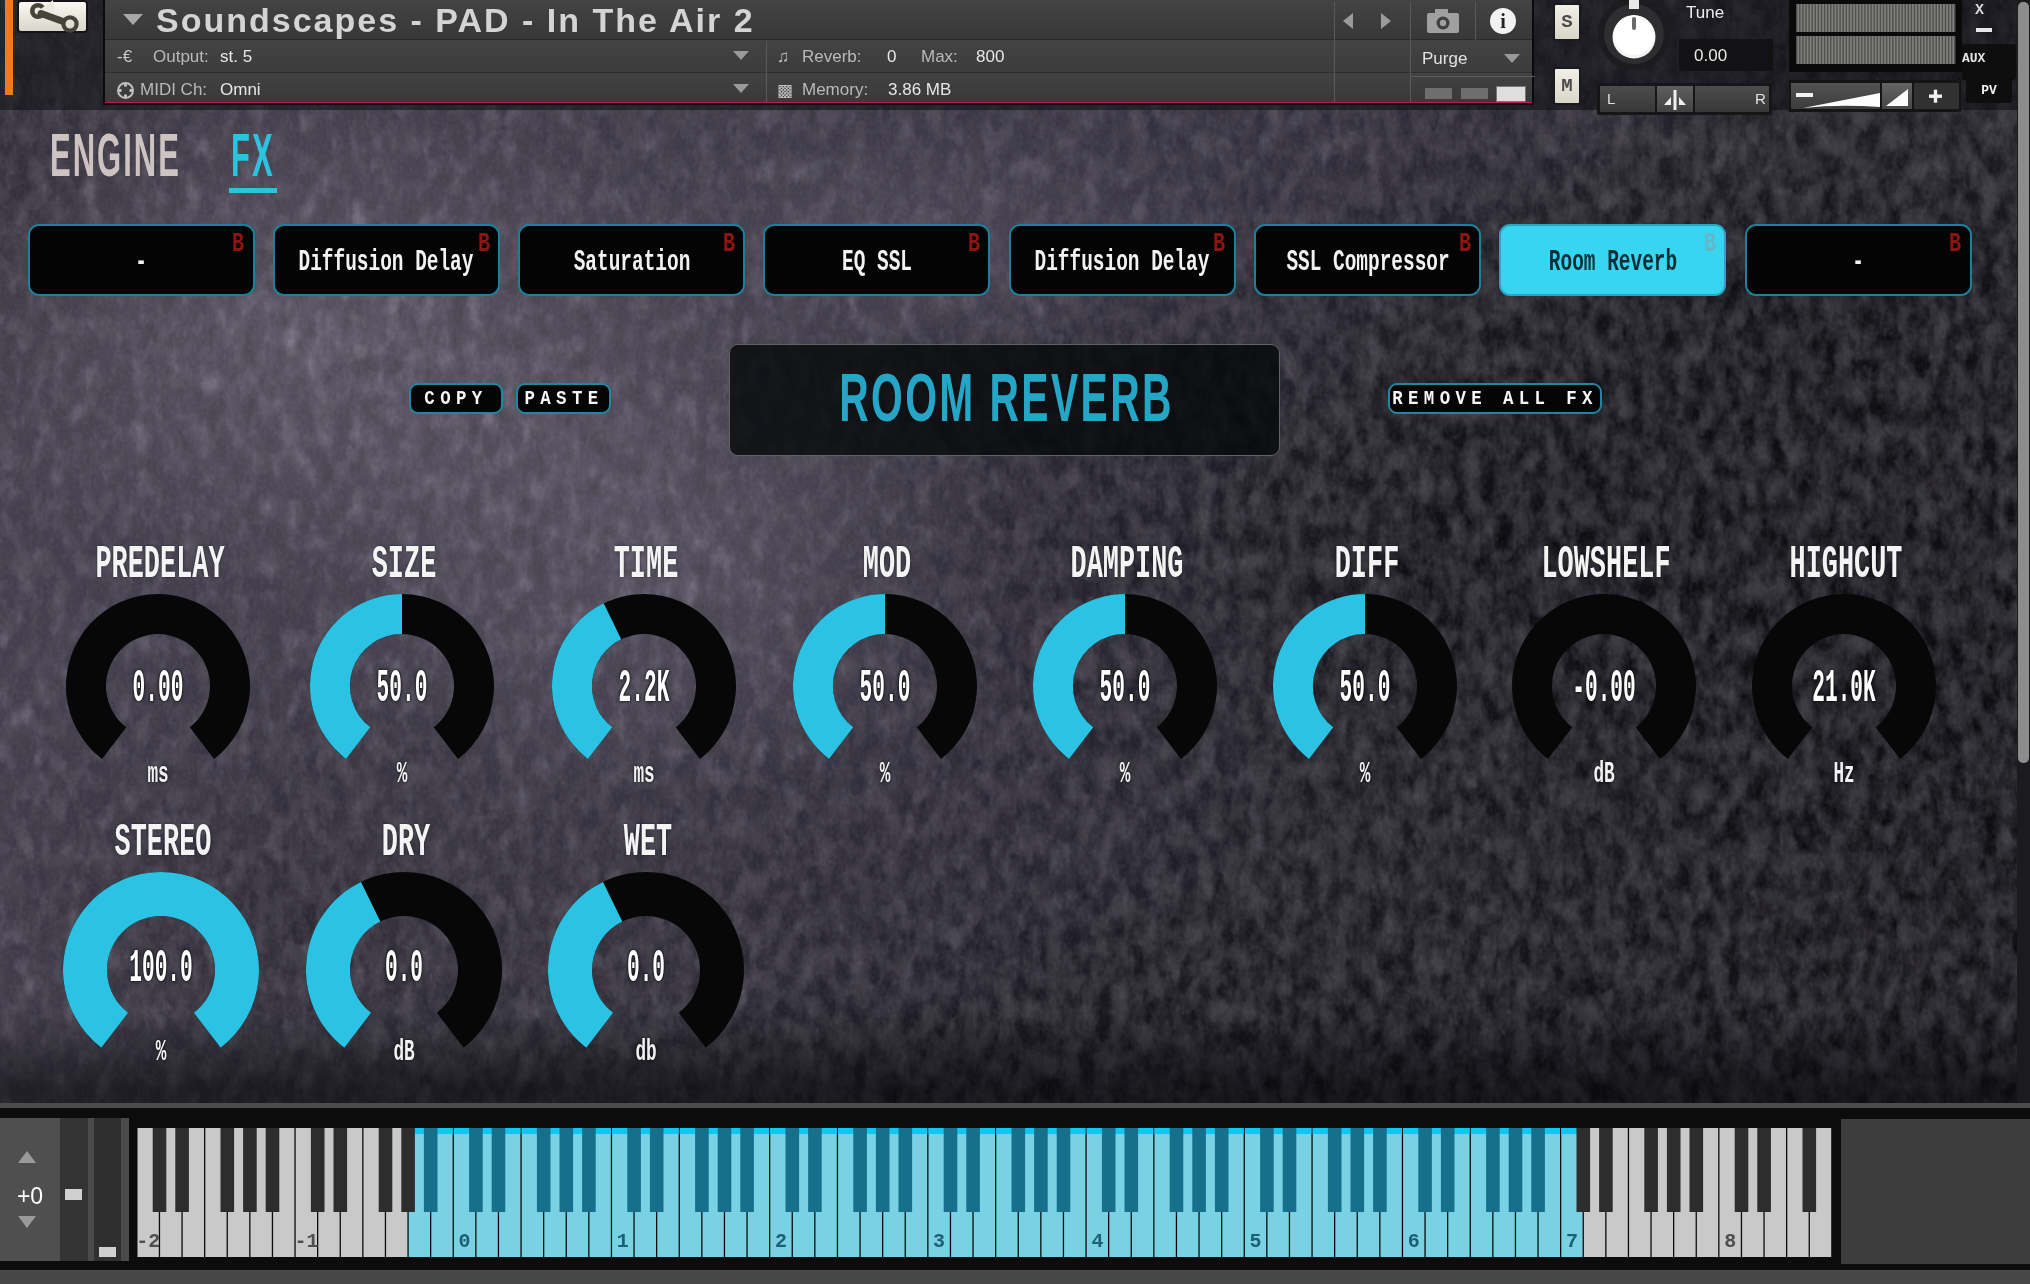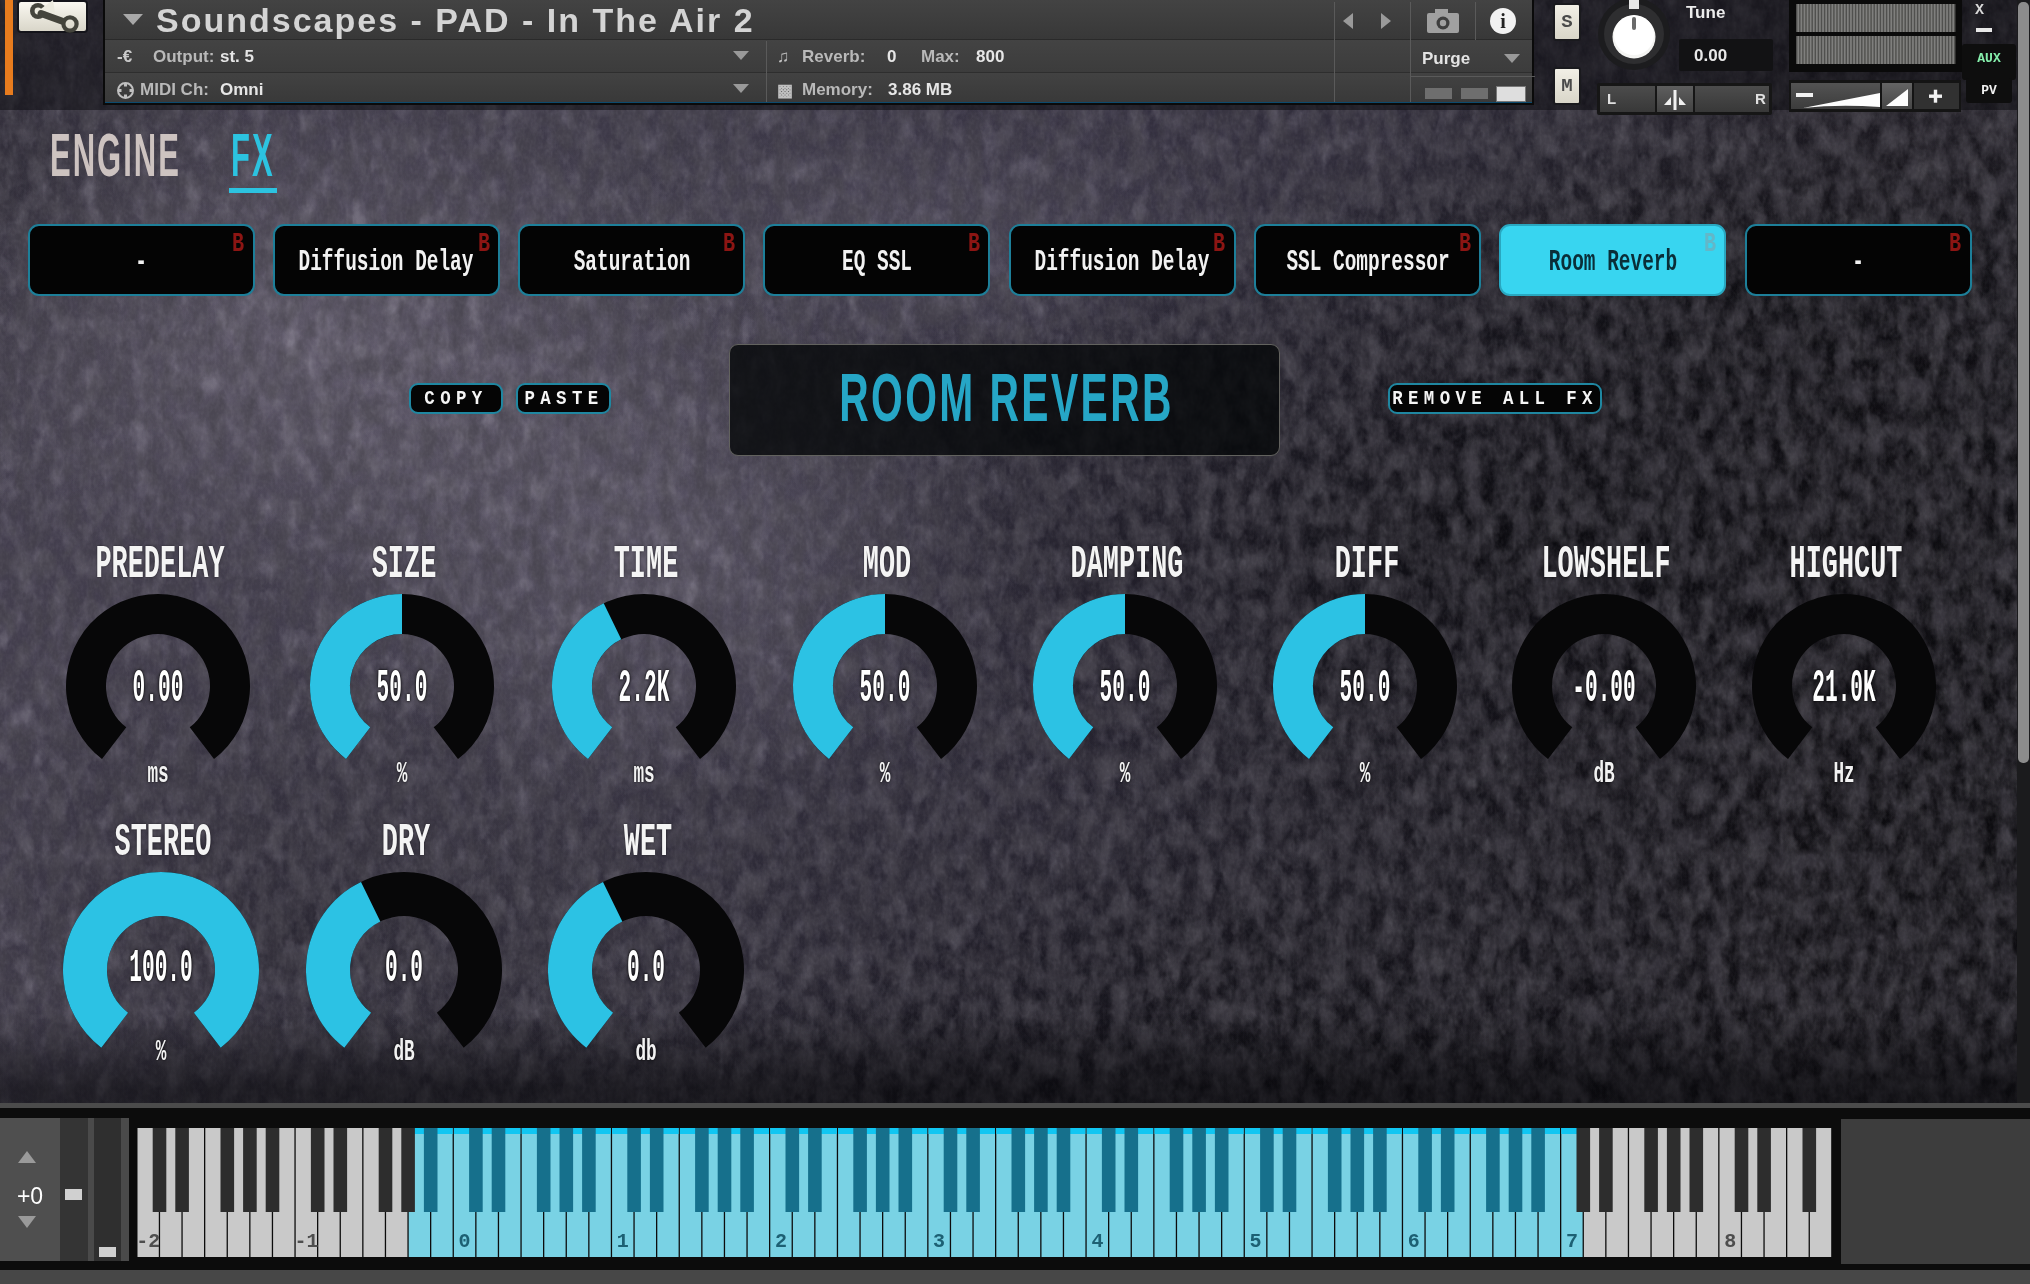--- a/index.html
+++ b/index.html
@@ -17,27 +17,27 @@
   radial-gradient(ellipse 1080px 400px at 1200px 960px, rgba(5,5,8,.54), rgba(5,5,8,0) 78%),
   radial-gradient(ellipse 900px 300px at 1350px 1130px, rgba(5,5,8,.5), rgba(5,5,8,0) 78%),
   radial-gradient(ellipse 520px 390px at 290px 930px, rgba(5,5,8,.34), rgba(5,5,8,0) 75%),
   radial-gradient(ellipse 400px 480px at 0px 180px, rgba(10,10,14,.38), rgba(10,10,14,0) 70%),
   linear-gradient(97deg,#443f4f 0%,#3d3948 30%,#343040 52%,#2b2834 72%,#242129 88%,#201e25 100%);}
 #topshade{position:absolute;left:0;top:0;width:2030px;height:110px;background:rgba(8,8,11,.5);}
 #botshade{position:absolute;left:0;top:1010px;width:2030px;height:93px;background:linear-gradient(rgba(5,5,8,0),rgba(5,5,8,.55) 85%);}
 #tex svg{position:absolute;left:0;top:0;}
 .noise{position:absolute;left:0;top:0;width:2030px;height:1103px;}
 
-#hdr{position:absolute;left:103px;top:0;width:1431px;height:105px;background:#0c4a6e;
+#hdr{position:absolute;left:103px;top:0;width:1431px;height:105px;background:#be185d;
  border:2px solid #0a0a0a;border-top:none;box-sizing:border-box;}
 #hdr .titlerow{position:absolute;left:0;top:0;width:100%;height:39px;
  background:linear-gradient(#434343,#383838);border-bottom:1px solid #2a2a2a;}
 #hdr .r2{position:absolute;left:0;top:40px;width:100%;height:32px;background:linear-gradient(#434343,#3c3c3c);border-bottom:1px solid #2e2e2e;}
 #hdr .r3{position:absolute;left:0;top:73px;width:100%;height:29px;background:linear-gradient(#424242,#393939);}
-.htxt{position:absolute;color:#b9b9b9;font-size:17px;font-family:"Liberation Sans",sans-serif;font-weight:bold;}
+.htxt{position:absolute;color:#b9b9b9;font-size:17px;font-family:"Liberation Sans",sans-serif;}
 .hval{color:#e6e6e6;}
 #title{position:absolute;left:51px;top:1px;color:#d4d4d4;font-size:34px;font-weight:bold;letter-spacing:2px;}
 .tri{width:0;height:0;position:absolute;}
 .vline{position:absolute;background:#5a5a5a;width:1px;}
 .hline{position:absolute;background:#5a5a5a;height:1px;}
 
 #wrench{position:absolute;left:17px;top:0px;width:71px;height:33px;background:linear-gradient(#faf8f1,#d9d6c9);
  border:2px solid #14141a;border-radius:4px;box-sizing:border-box;}
 #orange{position:absolute;left:5px;top:0;width:8px;height:95px;background:#e87c1e;}
 
@@ -316,21 +316,21 @@
         </linearGradient>
 </defs>
 <path d="M14 28 Q50 24 91 27 L91 13 Z" fill="#fdfdfd"></path>
 <path d="M97 26 L119 26 L119 9 Z" fill="#fdfdfd"></path>
 <rect x="7" y="13" width="17" height="4" fill="#f2f2f2"></rect>
 <rect x="140" y="14.5" width="13" height="3.4" fill="#f2f2f2"></rect>
       <rect x="144.8" y="9.7" width="3.4" height="13" fill="#f2f2f2"></rect>
 </svg>
     <div style="position:absolute;left:1975px;top:2px;color:#d8d8d8;font-size:15px;font-weight:bold;font-family:'Liberation Mono',monospace">X</div>
     <div style="position:absolute;left:1976px;top:28px;width:16px;height:4px;background:#e8e8e8"></div>
-    <div style="position:absolute;left:1962px;top:44px;width:54px;height:36px;background:#0e0e0e;border-radius:3px;color:#86efac;font-size:13px;font-weight:bold;font-family:'Liberation Mono',monospace;text-align:center;line-height:29px">AUX</div>
+    <div style="position:absolute;left:1962px;top:44px;width:54px;height:36px;background:#0e0e0e;border-radius:3px;color:#e5e5e5;font-size:13px;font-weight:bold;font-family:'Liberation Mono',monospace;text-align:left;line-height:29px">AUX</div>
     <div style="position:absolute;left:1966px;top:78px;width:46px;height:25px;background:#0e0e0e;border-radius:3px;color:#f0f0f0;font-size:13px;font-weight:bold;font-family:'Liberation Mono',monospace;text-align:center;line-height:25px">PV</div>
     <div style="position:absolute;left:2017px;top:0;width:13px;height:1103px;background:#1b1b1d"></div>
     <div style="position:absolute;left:2018px;top:2px;width:11px;height:761px;background:#8c8c8c;border-radius:5px"></div>
     <div id="engine">ENGINE</div>
     <div id="fx">FX</div>
     <div id="fxu"></div>
     <div class="slot" style="left:27.5px">
       <span class="b">B</span>
       <span class="sname">-</span>
     </div>

